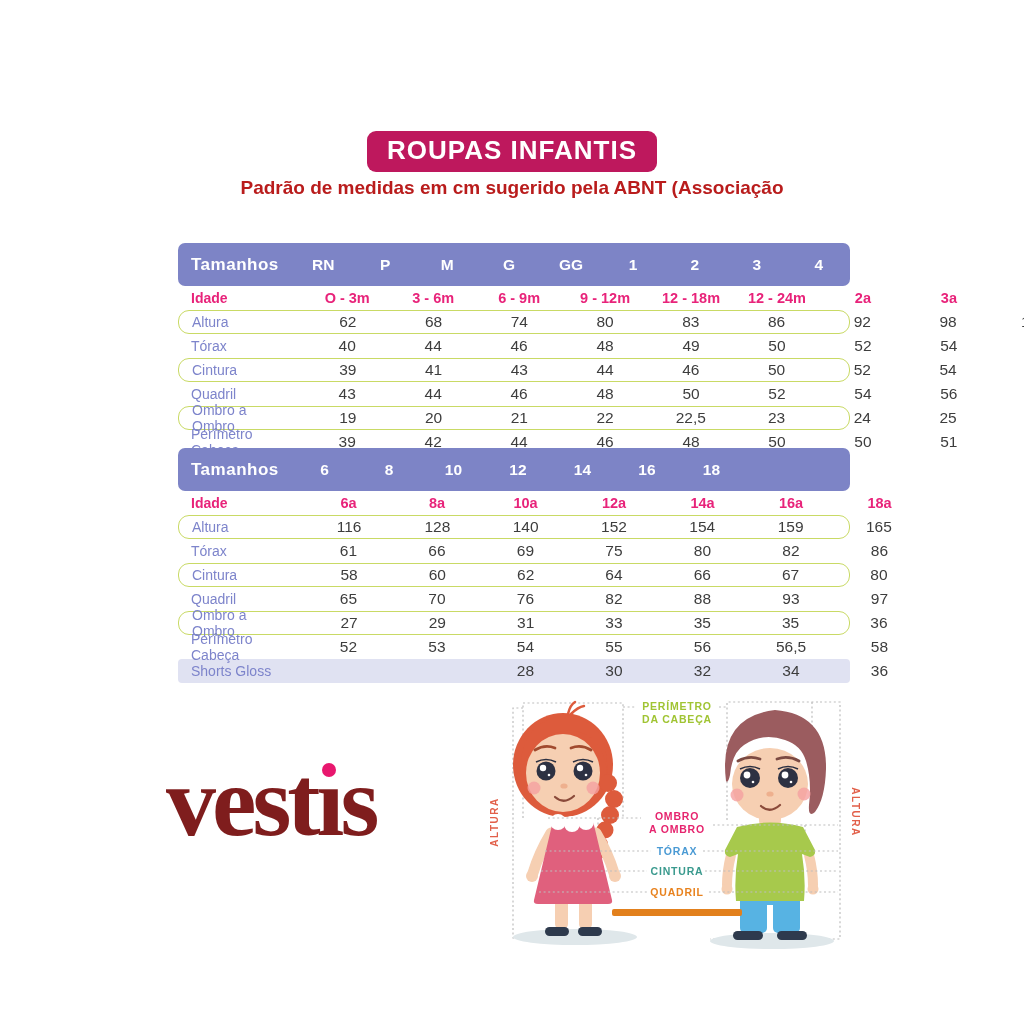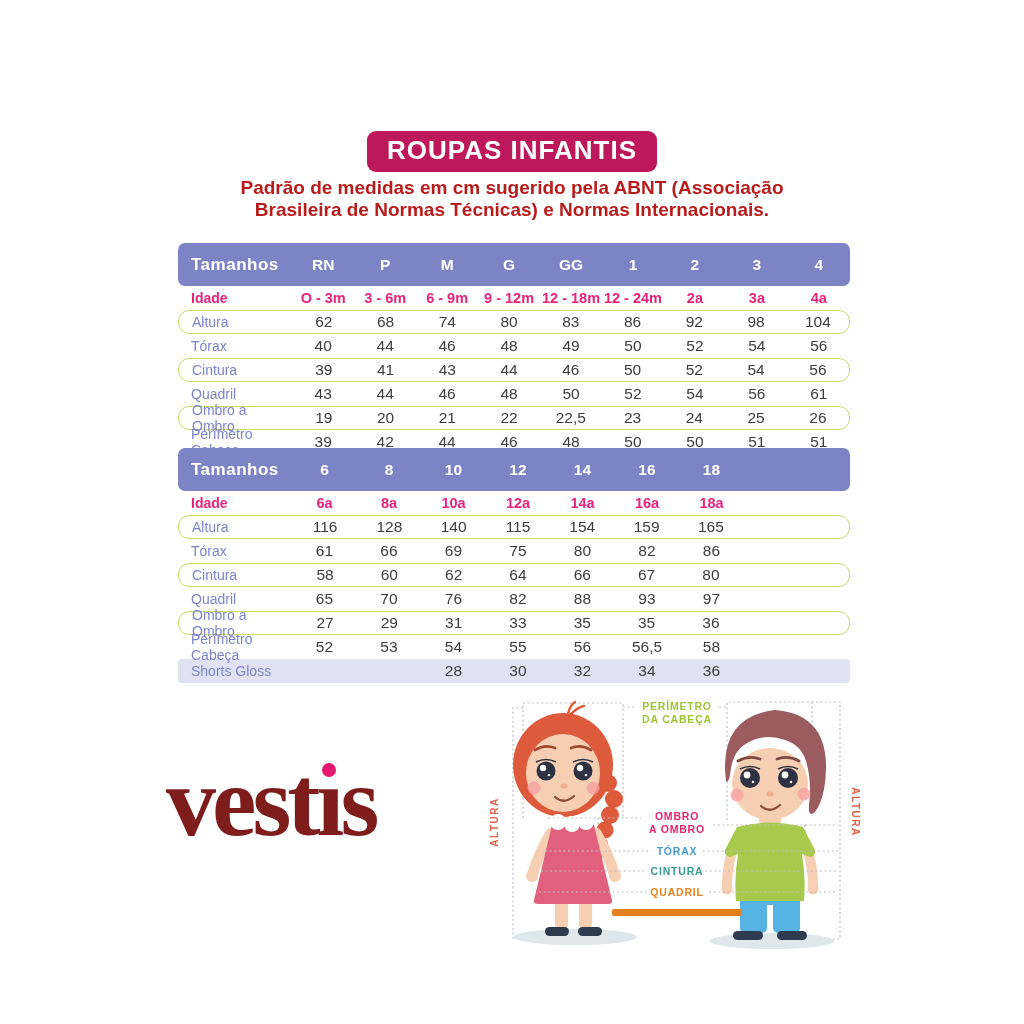--- a/index.html
+++ b/index.html
@@ -19,21 +19,21 @@
   .size-table{position:absolute;left:178px;width:672px;}
   .tbl-a{top:243px;}
   .tbl-b{top:448px;}
   .t-head{display:flex;align-items:center;height:43px;background:#7d84c6;border-radius:7px;}
   .t-label{flex:0 0 17%;box-sizing:border-box;padding-left:13px;text-align:left;}
   .th-label{color:#fff;font-size:17px;font-weight:bold;letter-spacing:.5px;}
   .t-cell{text-align:center;font-size:15.5px;color:#3d3d3d;}
   .tbl-a .t-cell{flex:0 0 9.22%;}
   .tbl-b .t-cell{flex:0 0 9.6%;}
   .th-cell{color:#fff;font-weight:bold;font-size:15.5px;}
-  .t-row{display:flex;align-items:center;height:24px;box-sizing:border-box;}
+  .t-row{display:flex;align-items:center;height:24px;box-sizing:border-box;gap:24px;}
   .t-row .t-label{font-size:14px;color:#7d84cb;}
   .row-idade .t-label{color:#e8237a;font-weight:bold;}
   .row-idade .t-cell{color:#e8237a;font-weight:bold;font-size:14.5px;}
   .row-boxed{border:1.6px solid #c9da65;border-radius:11px;}
   .row-highlight{background:#e0e2f2;border-radius:4px;}
 
   
   .logo{position:absolute;left:166px;top:752px;font-family:"Liberation Serif",serif;
     font-weight:bold;font-size:100px;line-height:100px;color:#7f1d1d;letter-spacing:-4px;}
   .logo-i{position:relative;}
@@ -53,21 +53,20 @@
 
 <div class="page">
 
 
   <div class="badge-wrap">
     <span class="badge">ROUPAS INFANTIS</span>
   </div>
 
   <div class="desc">
     <div>Padrão de medidas em cm sugerido pela ABNT (Associação</div>
-    <div>Brasileira de Normas Técnicas) e Normas Internacionais.</div>
   </div>
 
   <div class="size-table tbl-a">
       <div class="t-head">
         <span class="t-label th-label">Tamanhos</span>
         <span class="t-cell th-cell">RN</span>
         <span class="t-cell th-cell">P</span>
         <span class="t-cell th-cell">M</span>
         <span class="t-cell th-cell">G</span>
         <span class="t-cell th-cell">GG</span>
@@ -180,21 +179,21 @@
         <span class="t-cell">12a</span>
         <span class="t-cell">14a</span>
         <span class="t-cell">16a</span>
         <span class="t-cell">18a</span>
       </div>
       <div class="t-row row-boxed">
         <span class="t-label">Altura</span>
         <span class="t-cell">116</span>
         <span class="t-cell">128</span>
         <span class="t-cell">140</span>
-        <span class="t-cell">115</span>
+        <span class="t-cell">152</span>
         <span class="t-cell">154</span>
         <span class="t-cell">159</span>
         <span class="t-cell">165</span>
       </div>
       <div class="t-row row-plain">
         <span class="t-label">Tórax</span>
         <span class="t-cell">61</span>
         <span class="t-cell">66</span>
         <span class="t-cell">69</span>
         <span class="t-cell">75</span>

